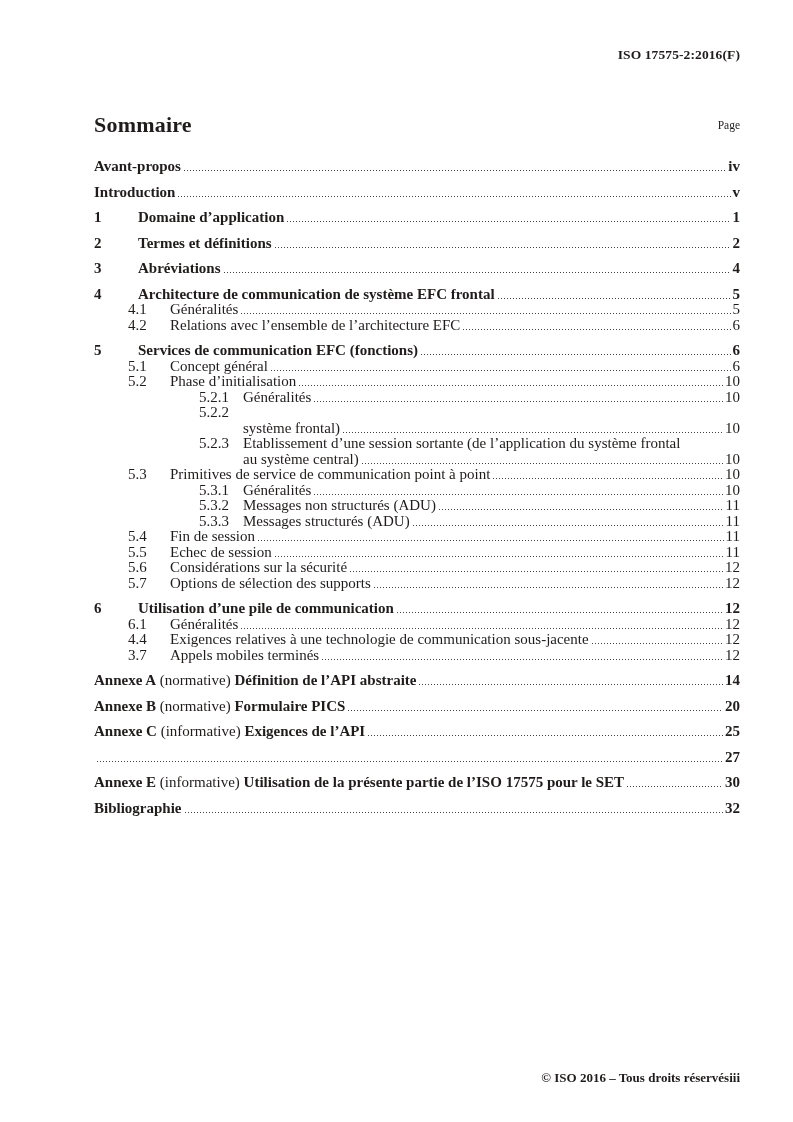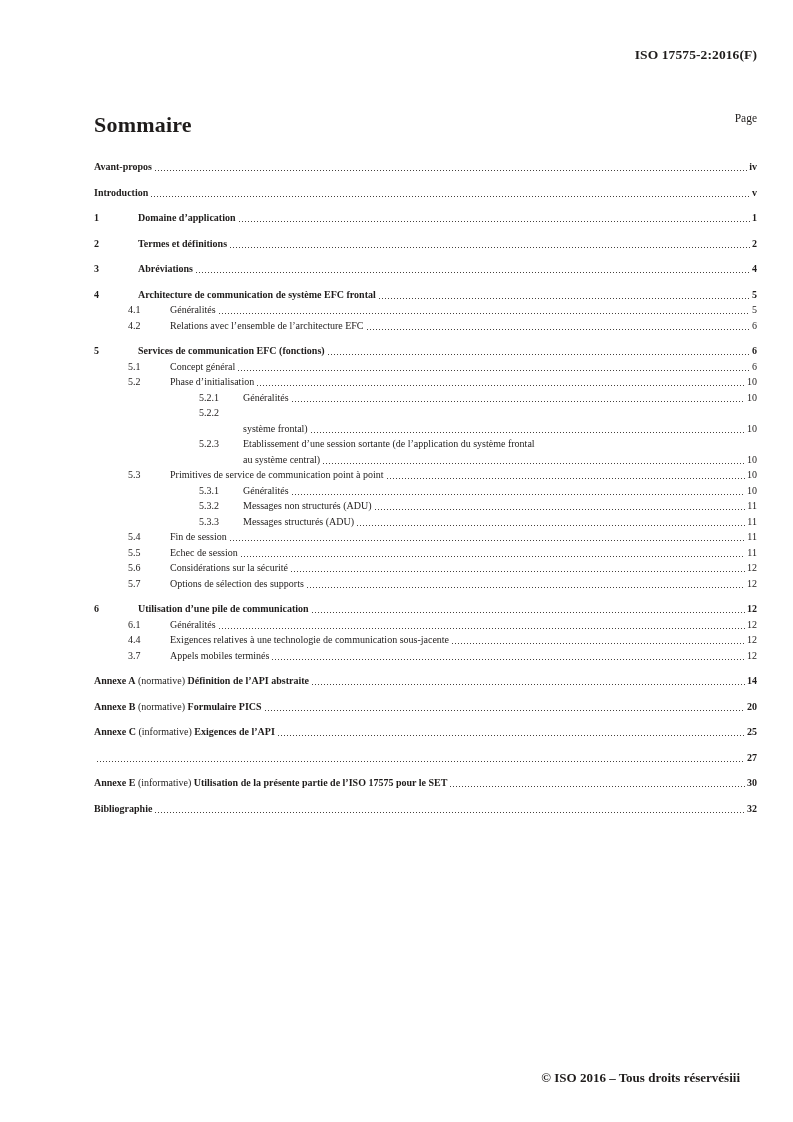--- a/index.html
+++ b/index.html
@@ -9,48 +9,48 @@
     color: #1f1c1b;
     width: 793px;
     height: 1122px;
     position: relative;
     overflow: hidden;
   }
   .page {
     position: relative;
     width: 793px;
     height: 1122px;
-    padding: 0 36px 0 94px;
+    padding: 0 53px 0 94px;
   }
   .doc-header {
     padding-top: 47px;
     text-align: right;
     font-weight: bold;
     font-size: 13.5px;
     letter-spacing: 0.1px;
   }
   .title-row {
     margin-top: 49px;
     display: flex;
-    align-items: flex-start;
+    align-items: center;
   }
   .toc-title {
     font-size: 22px;
     font-weight: bold;
     letter-spacing: 0.2px;
   }
   .page-label {
     margin-left: auto;
     font-size: 11.5px;
   }
   .toc-list { margin-top: 21px; }
   .row {
     display: flex;
     align-items: flex-end;
-    font-size: 10px;
+    font-size: 15px;
     line-height: 15.5px;
   }
   .row.front, .row.l1, .row.annex { margin-top: 10px; }
   .row.front .t, .row.front .pg,
   .row.l1 .t, .row.l1 .num, .row.l1 .pg,
   .row.annex .pg { font-weight: bold; }
   .row .num { flex: 0 0 auto; }
   .row.l1 .num { width: 44px; }
   .row.l2 { padding-left: 34px; }
   .row.l2 .num { width: 42px; }

